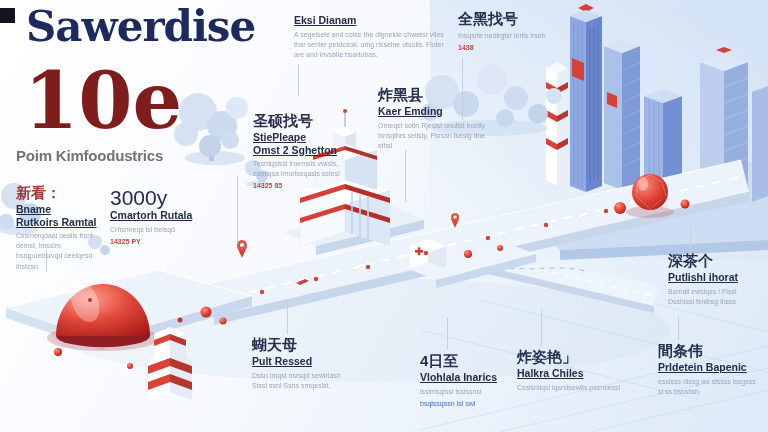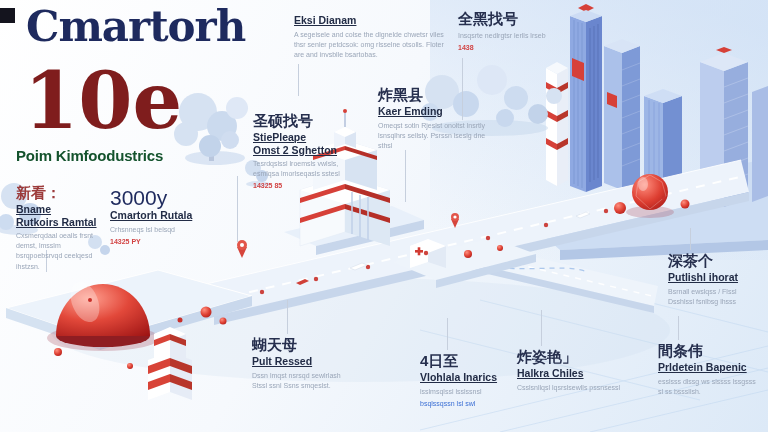--- a/index.html
+++ b/index.html
@@ -12,21 +12,21 @@
   svg.scene{position:absolute;left:0;top:0;z-index:1;}
 
   .logo{position:absolute;left:0;top:8px;width:15px;height:15px;background:#14141e;z-index:4;}
 
   .header-title{position:absolute;left:26px;top:2px;z-index:4;
     font-family:"DejaVu Serif",serif;font-weight:bold;font-size:42px;
     color:#1e2a5e;letter-spacing:-1px;}
   .big-number{position:absolute;left:24px;top:64px;z-index:4;line-height:0.95;
     font-family:"DejaVu Serif",serif;font-weight:bold;font-size:78px;color:#7f1d1d;}
   .subtitle{position:absolute;left:16px;top:147px;z-index:4;
-    font-size:15px;font-weight:bold;color:#14532d;letter-spacing:-0.2px;}
+    font-size:15px;font-weight:bold;color:#737373;letter-spacing:-0.2px;}
 
   .callout{position:absolute;z-index:3;}
   .zh{font-size:15px;font-weight:bold;color:#262f4e;margin-bottom:1px;line-height:1.2;}
   .zh.red{color:#9c3b3b;}
   .ct{font-size:10.5px;font-weight:bold;color:#222c46;line-height:1.2;text-decoration:underline;}
   .cb{font-size:7px;color:#9aa6b8;line-height:1.45;margin-top:3px;}
   .note-red{font-size:7px;color:#d24343;margin-top:3px;font-weight:bold;}
   .note-blue{font-size:7px;color:#3b6fd4;margin-top:3px;}
   .stat-num{font-size:21px;font-weight:normal;color:#1e2a5e;line-height:1.1;}
 
@@ -306,21 +306,21 @@
       </g>
       <g>
         <polygon points="455,228 451,219 459,219" fill="#d6453c"></polygon>
         <circle cx="455" cy="217" r="4" fill="#e2554a"></circle>
         <circle cx="455" cy="217" r="1.6" fill="#ffffff"></circle>
       </g>
     </g>
   </svg>
 
   <div class="logo"></div>
-  <div class="header-title">Cmartorh</div>
+  <div class="header-title">Sawerdise</div>
   <div class="big-number">10e</div>
   <div class="subtitle">Poim Kimfoodustrics</div>
 
   <div class="leader" style="left:237px;top:176px;height:66px;"></div>
   <div class="leader" style="left:405px;top:150px;height:52px;"></div>
   <div class="leader" style="left:462px;top:58px;height:62px;"></div>
   <div class="leader" style="left:298px;top:64px;height:32px;"></div>
   <div class="leader" style="left:287px;top:300px;height:34px;"></div>
   <div class="leader" style="left:447px;top:318px;height:32px;"></div>
   <div class="leader" style="left:541px;top:310px;height:36px;"></div>

